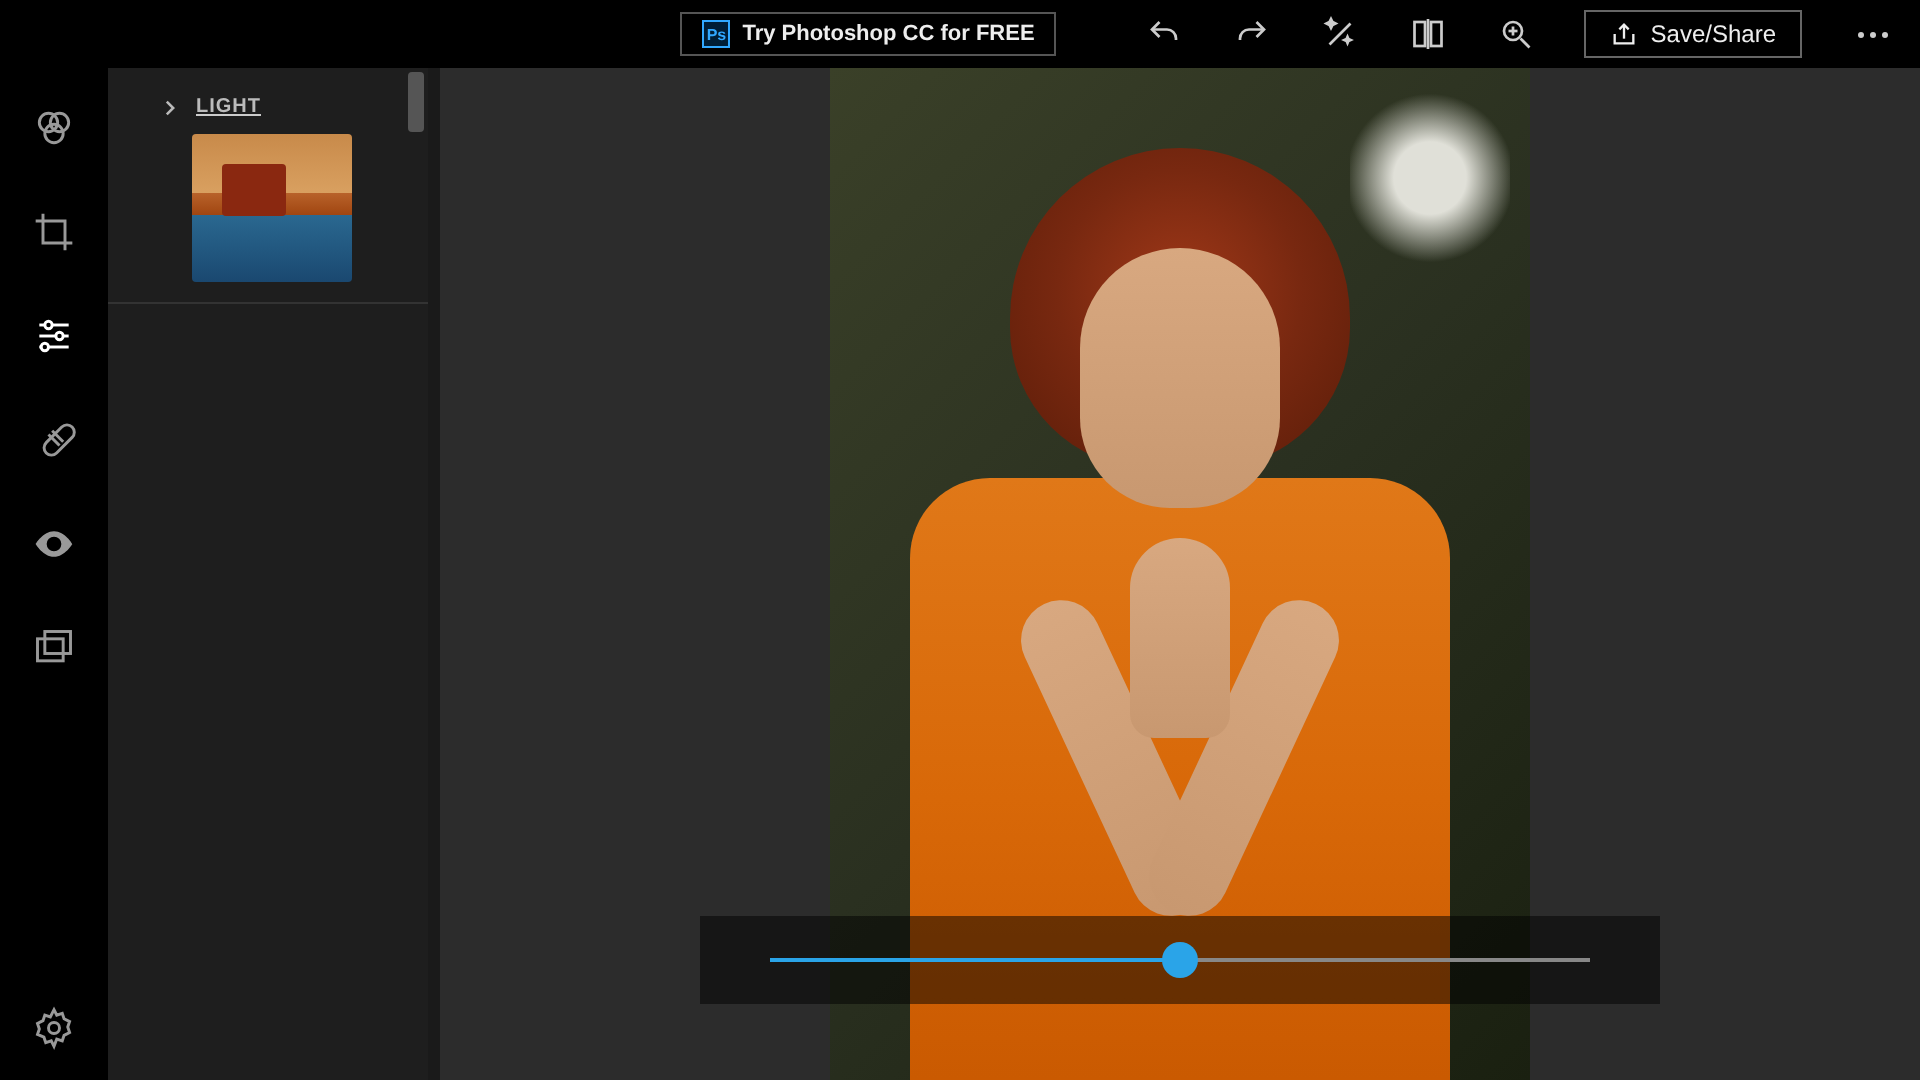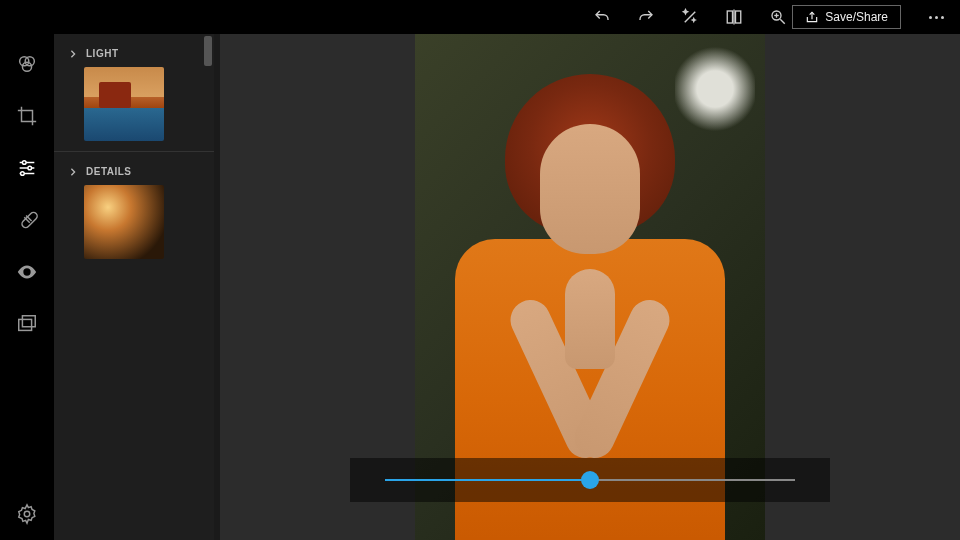--- a/index.html
+++ b/index.html
@@ -59,20 +59,21 @@
   }
   .save-btn {
     display: flex;
     align-items: center;
     gap: 6px;
     border: 1px solid #666;
     padding: 4px 12px;
     font-size: 12px;
     cursor: pointer;
     color: #eee;
+    margin-left: 20px;
   }
   .more-btn {
     margin-left: 16px;
     display: flex;
     gap: 3px;
     cursor: pointer;
     padding: 8px;
   }
   .more-btn span {
     width: 3px; height: 3px; background: #ccc; border-radius: 50%;
@@ -111,24 +112,25 @@
   .scrollbar-fake {
     position: absolute;
     right: 2px;
     top: 2px;
     width: 8px;
     height: 30px;
     background: #555;
     border-radius: 2px;
   }
   .section {
-    padding: 0 14px;
+    padding: 0 26px;
     border-bottom: 1px solid #333;
     padding-bottom: 10px;
     padding-top: 10px;
+    text-decoration: underline;
   }
   .section-header {
     display: flex;
     align-items: center;
     gap: 8px;
     cursor: pointer;
     font-size: 10px;
     font-weight: 600;
     letter-spacing: 0.5px;
     color: #bbb;
@@ -299,20 +301,26 @@
     background: #2aa4e8;
     border-radius: 50%;
   }
 </style>
 </head>
 <body>
 
 <div class="top-bar">
   <div class="top-spacer"></div>
 
+  <div class="promo-btn">
+    <div class="ps-icon">
+        <span>Ps</span>
+      </div>
+    <span>Try Photoshop CC for FREE</span>
+  </div>
 
   <div class="tool-icons">
     <div class="ti">
       <svg width="18" height="18" viewBox="0 0 24 24" fill="none" stroke="currentColor" stroke-width="1.8">
           <path d="M9 14l-5-5 5-5"></path>
           <path d="M4 9h10a6 6 0 016 6v1"></path>
         </svg>
     </div>
     <div class="ti">
       <svg width="18" height="18" viewBox="0 0 24 24" fill="none" stroke="currentColor" stroke-width="1.8">
@@ -423,31 +431,20 @@
               <path d="M3 1l4 4-4 4"></path>
             </svg>
         </span>
         <span>LIGHT</span>
       </div>
       <div class="thumb thumb-light"></div>
     </div>
 
 
 
-    <div class="section" style="border-bottom:none;">
-      <div class="section-header">
-        <span class="chev">
-          <svg width="8" height="8" viewBox="0 0 10 10" fill="none" stroke="currentColor" stroke-width="1.6">
-              <path d="M3 1l4 4-4 4"></path>
-            </svg>
-        </span>
-        <span>DETAILS</span>
-      </div>
-      <div class="thumb thumb-details"></div>
-    </div>
   </div>
 
   <div class="canvas">
     <div class="photo">
       <div class="photo-bg"></div>
       <div class="person">
         <div class="body"></div>
         <div class="arms-left"></div>
         <div class="arms-right"></div>
         <div class="hair"></div>

